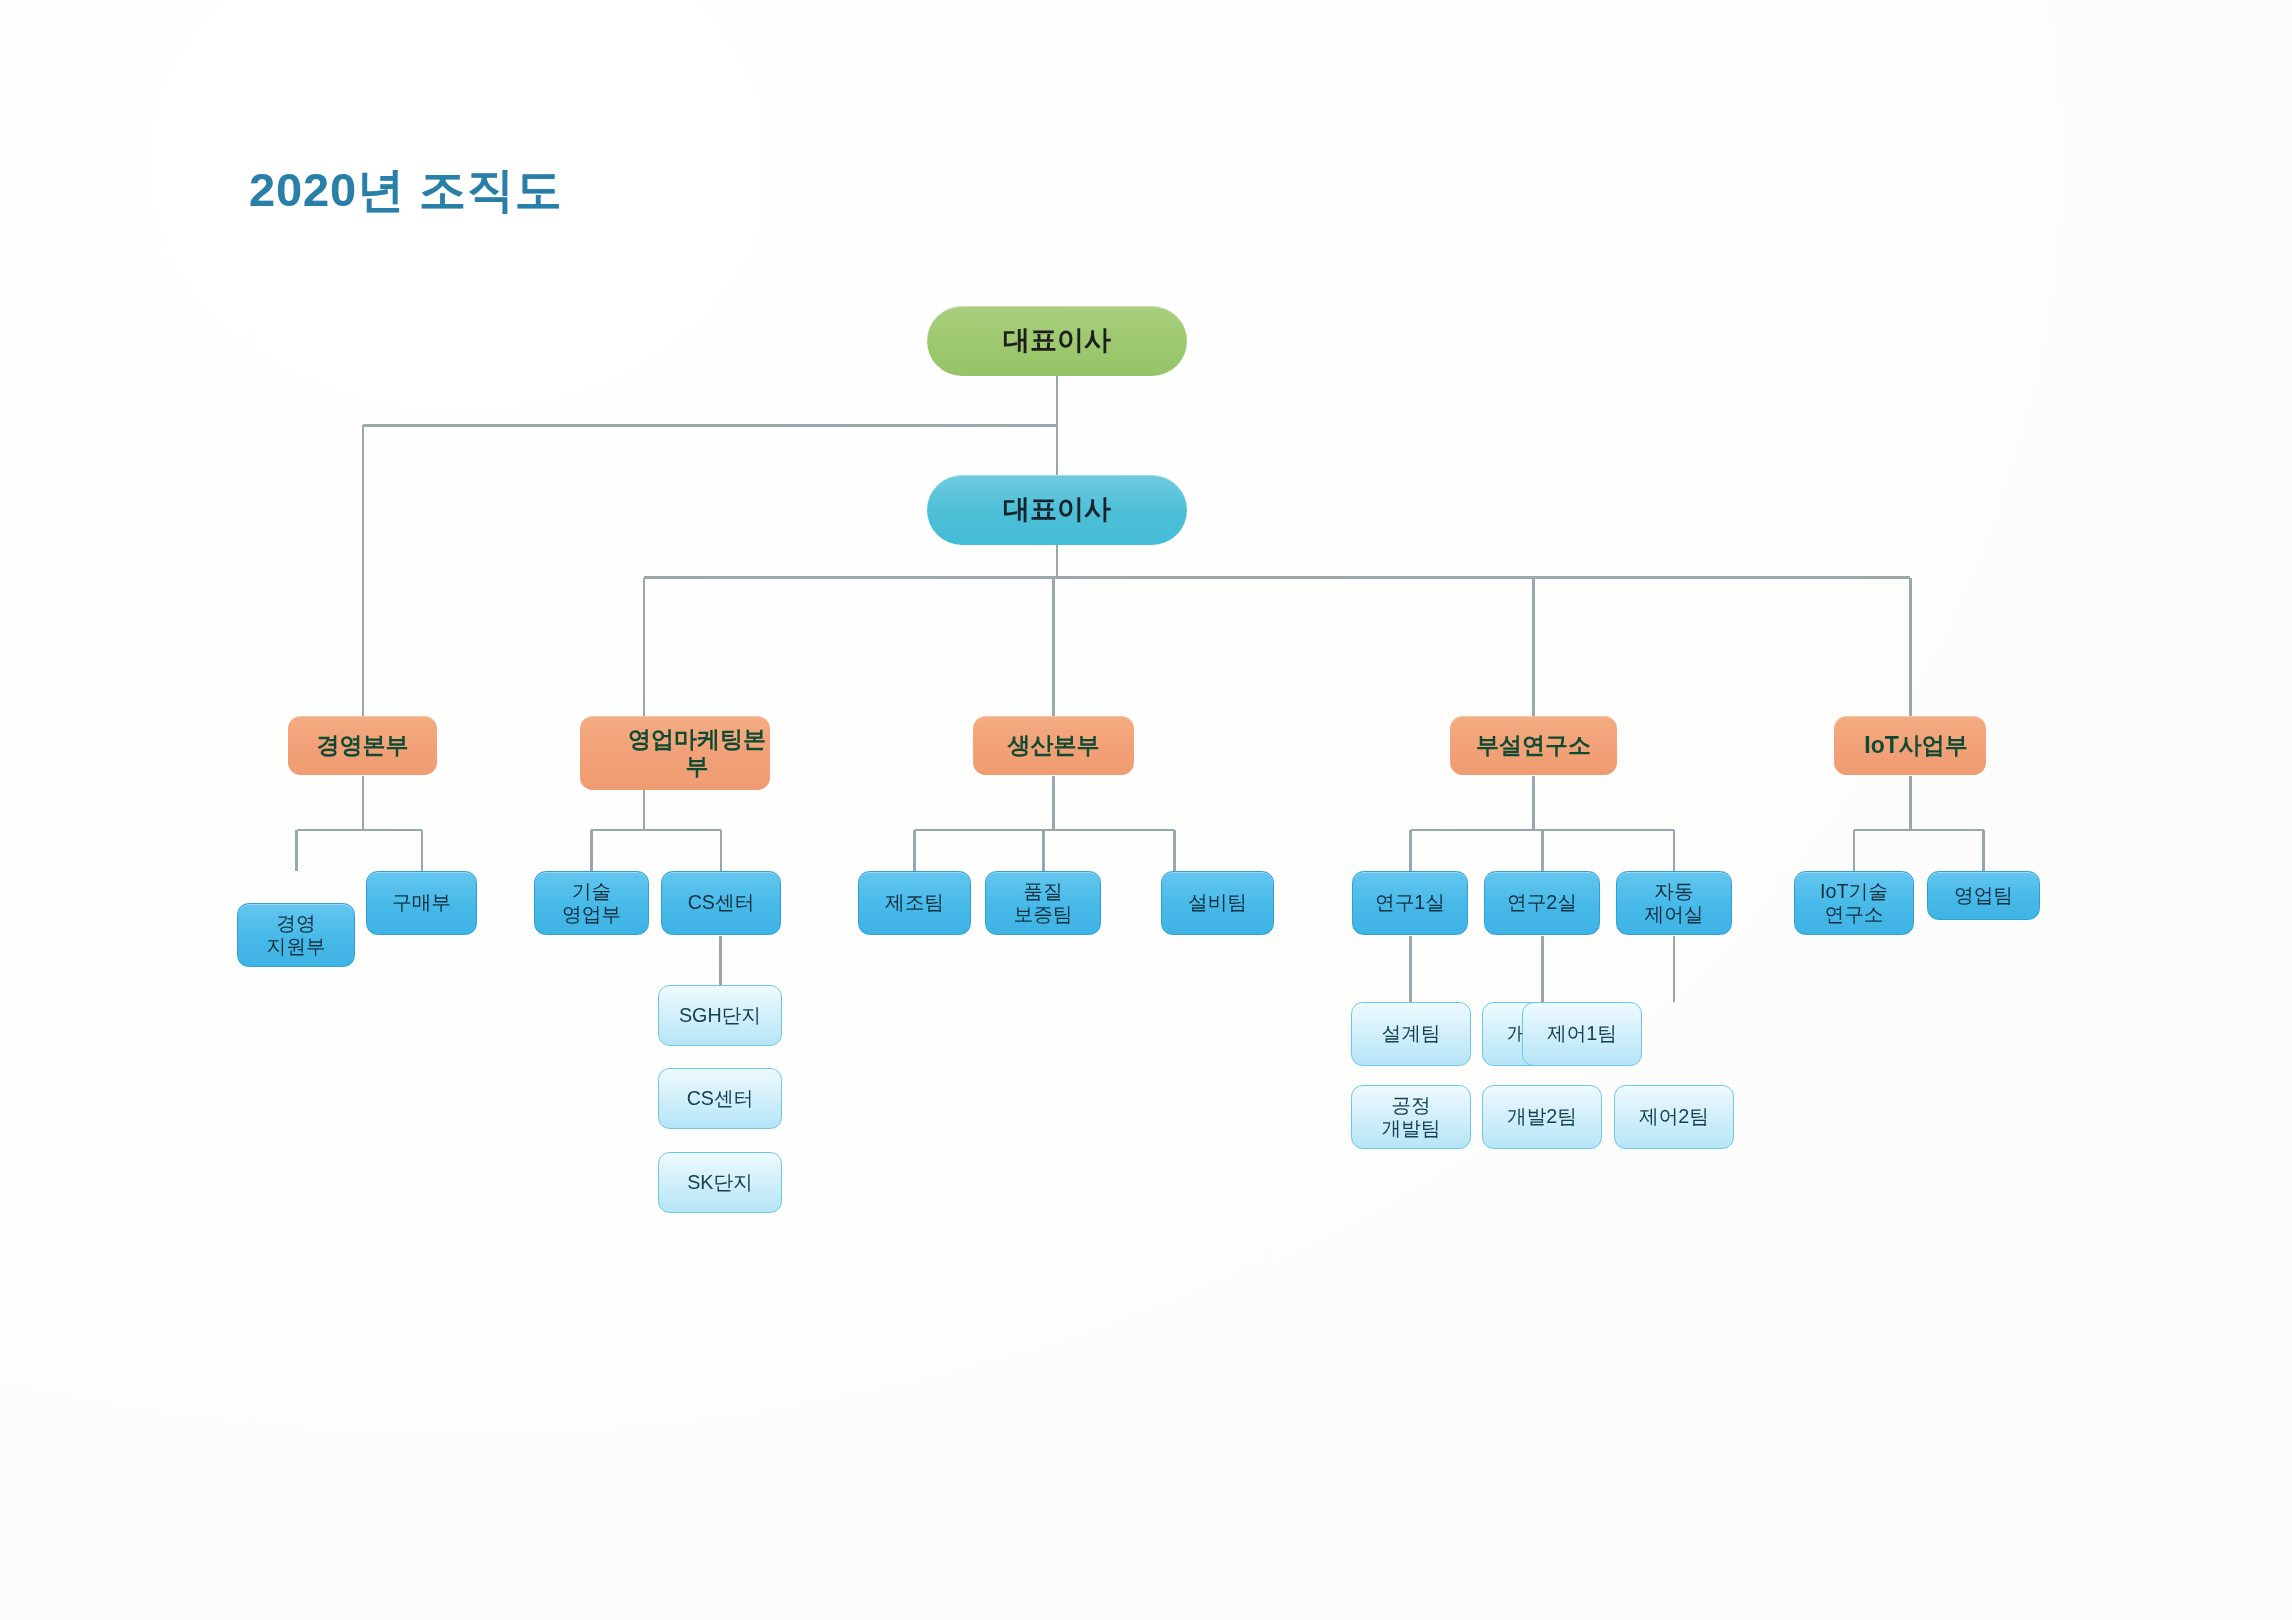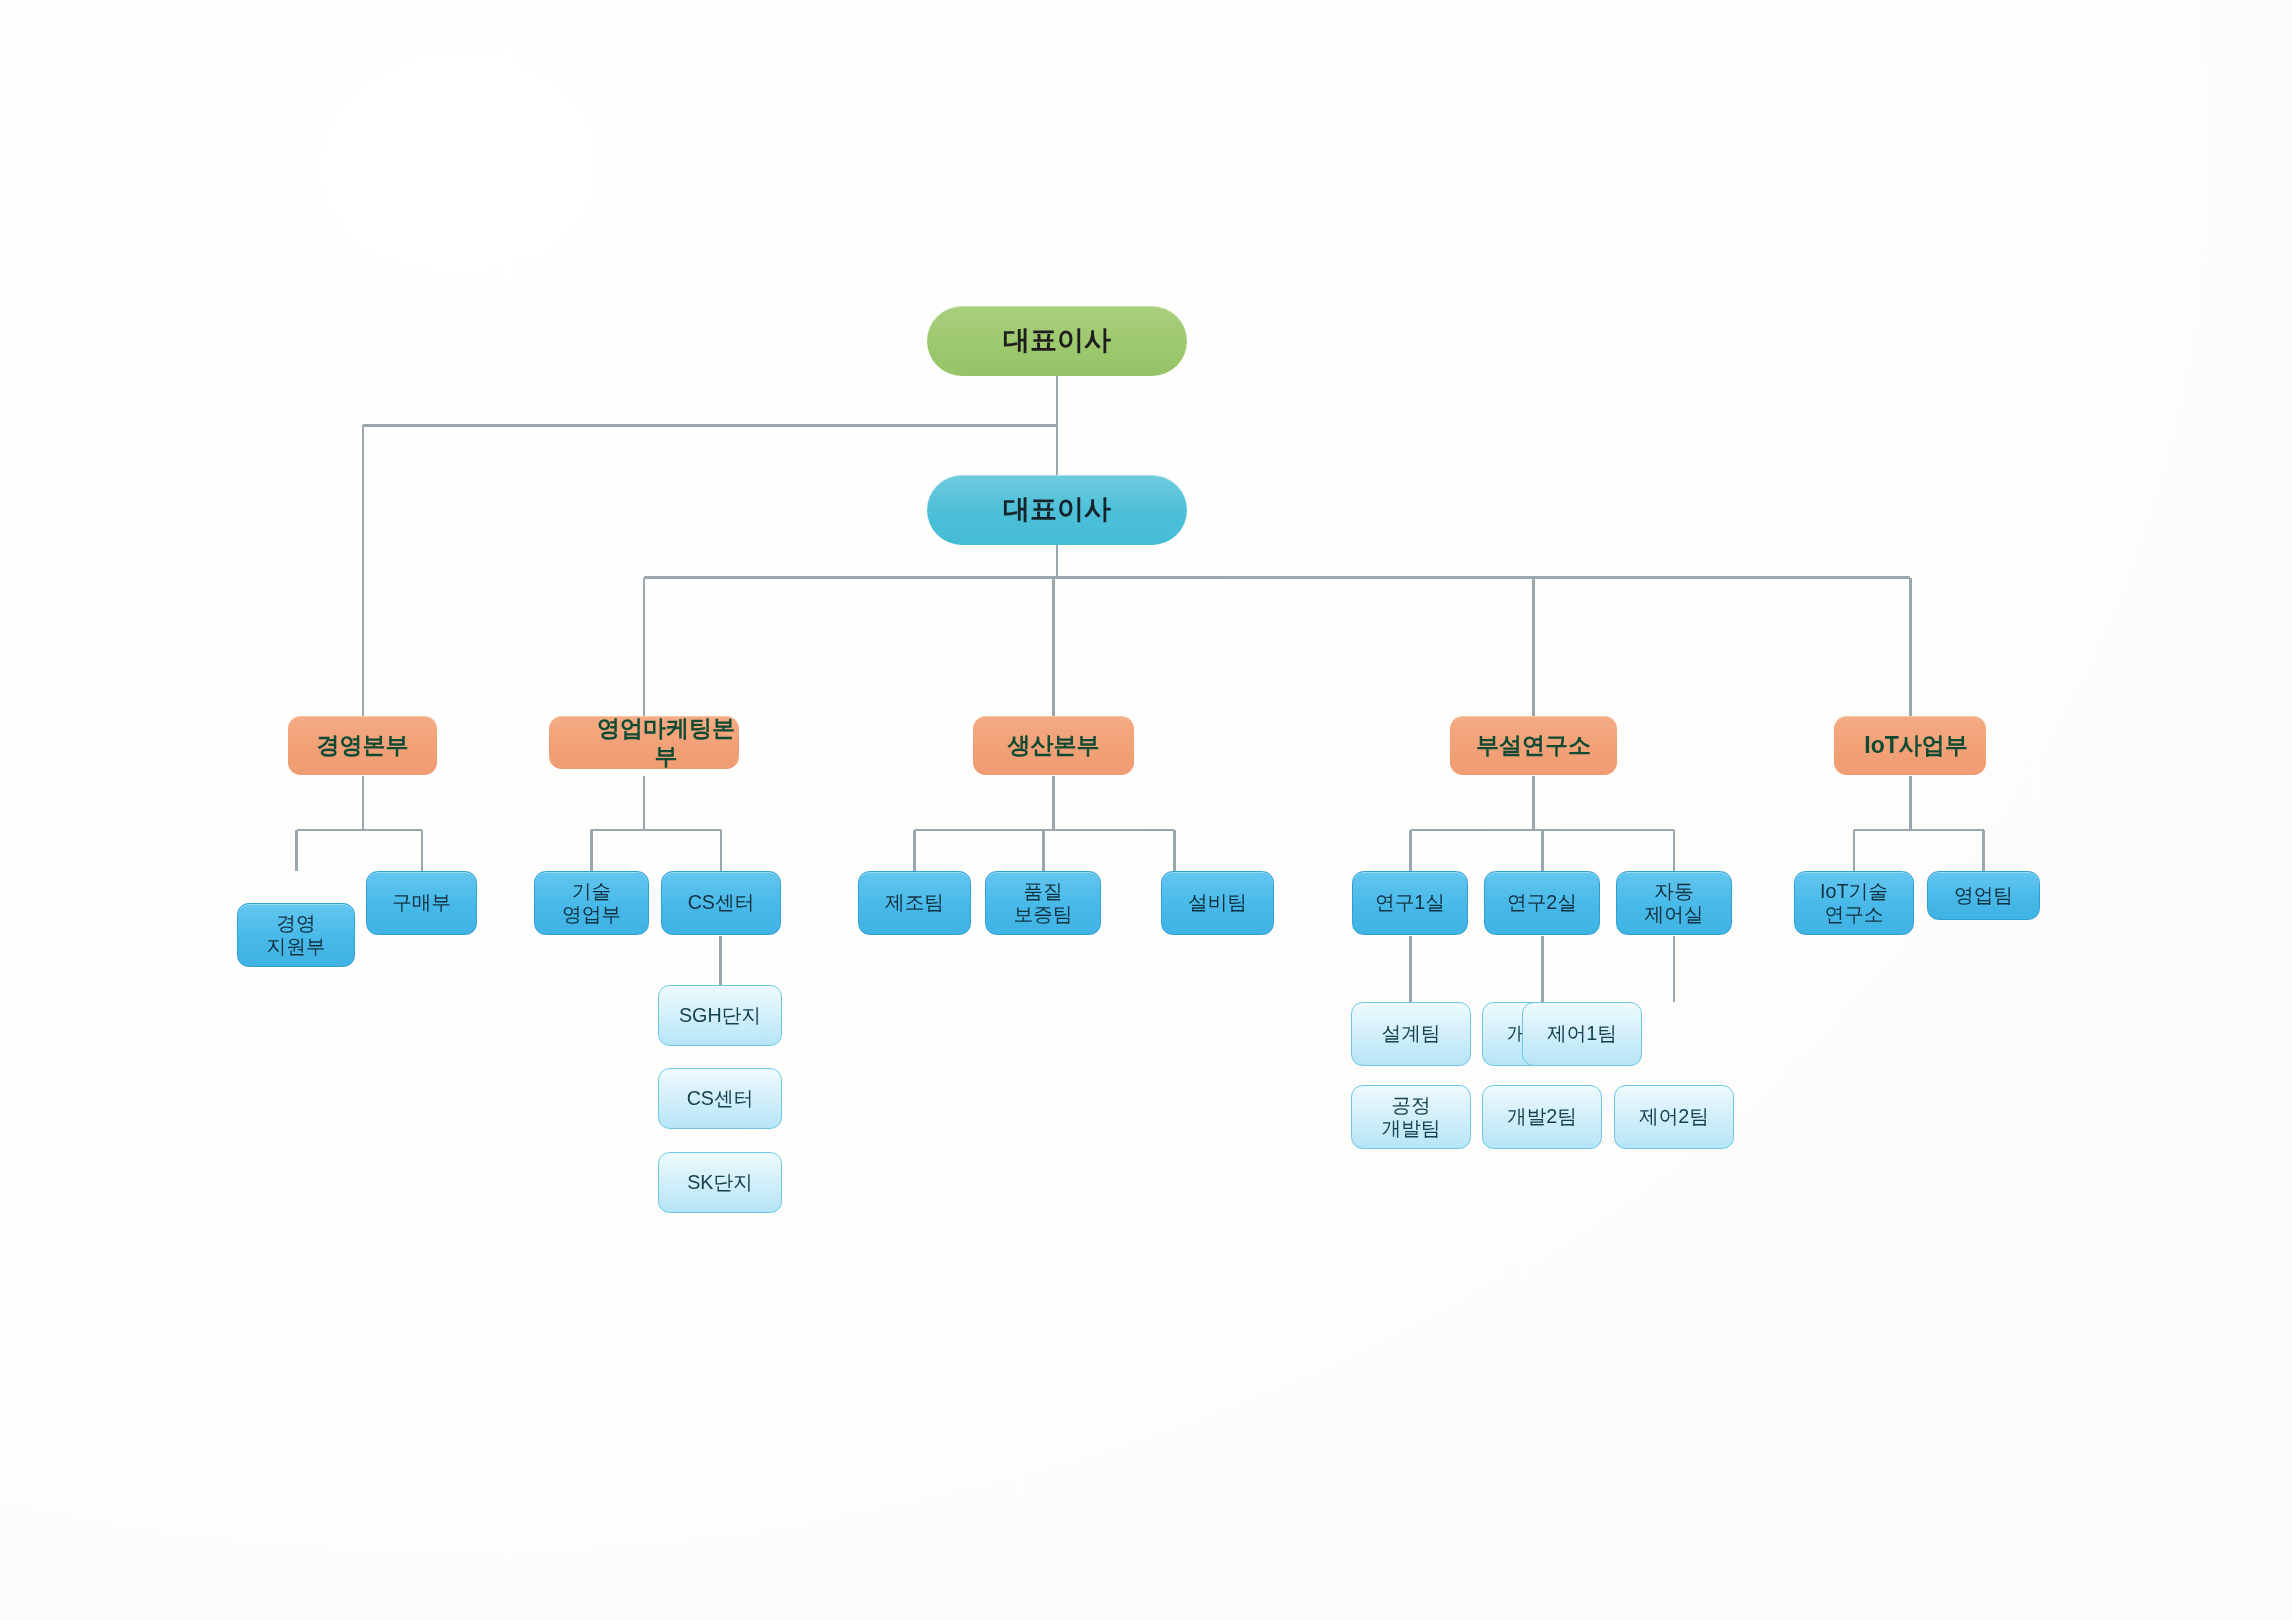--- a/index.html
+++ b/index.html
@@ -115,20 +115,21 @@
     font-size: 19.7px;
     font-weight: 500;
   }
 </style>
 </head>
 <body>
 
 <div id="page">
   <div id="paper-tint"></div>
 
+  <div id="chart-title">2020년 조직도</div>
 
   <svg id="connectors" viewBox="0 0 2560 1809" xmlns="http://www.w3.org/2000/svg">
     <g stroke="#9aa7ac" stroke-width="3" fill="none" shape-rendering="crispEdges">
 
       <line x1="1180" y1="420" x2="1180" y2="530"></line>
 
       <line x1="1180" y1="475" x2="405" y2="475"></line>
       <line x1="405" y1="475" x2="405" y2="800"></line>
 
       <line x1="1180" y1="608" x2="1180" y2="645"></line>
@@ -171,21 +172,21 @@
       <line x1="2070" y1="927" x2="2070" y2="973"></line>
       <line x1="2215" y1="927" x2="2215" y2="973"></line>
     </g>
   </svg>
 
   <div class="node ceo-green" style="left:927px; top:306px; width:260px; height:70px;">대표이사</div>
 
   <div class="node ceo-cyan" style="left:927px; top:475px; width:260px; height:70px;">대표이사</div>
 
   <div class="node division" style="left:288px; top:716px; width:149px; height:59px;">경영본부</div>
-  <div class="node division" style="left:549px; top:716px; width:190px; height:53px;padding-left:44px;">영업마케팅본부</div>
+  <div class="node division" style="left:580px; top:716px; width:190px; height:74px;padding-left:44px;">영업마케팅본부</div>
   <div class="node division" style="left:973px; top:716px; width:161px; height:59px;">생산본부</div>
   <div class="node division" style="left:1450px; top:716px; width:167px; height:59px;">부설연구소</div>
   <div class="node division" style="left:1834px; top:716px; width:152px; height:59px;padding-left:12px;">IoT사업부</div>
 
   <div class="node department" style="left:237px; top:903px; width:118px; height:64px;">경영
 지원부</div>
   <div class="node department" style="left:366px; top:871px; width:111px; height:64px;">구매부</div>
   <div class="node department" style="left:534px; top:871px; width:115px; height:64px;">기술
 영업부</div>
   <div class="node department" style="left:661px; top:871px; width:120px; height:64px;">CS센터</div>

